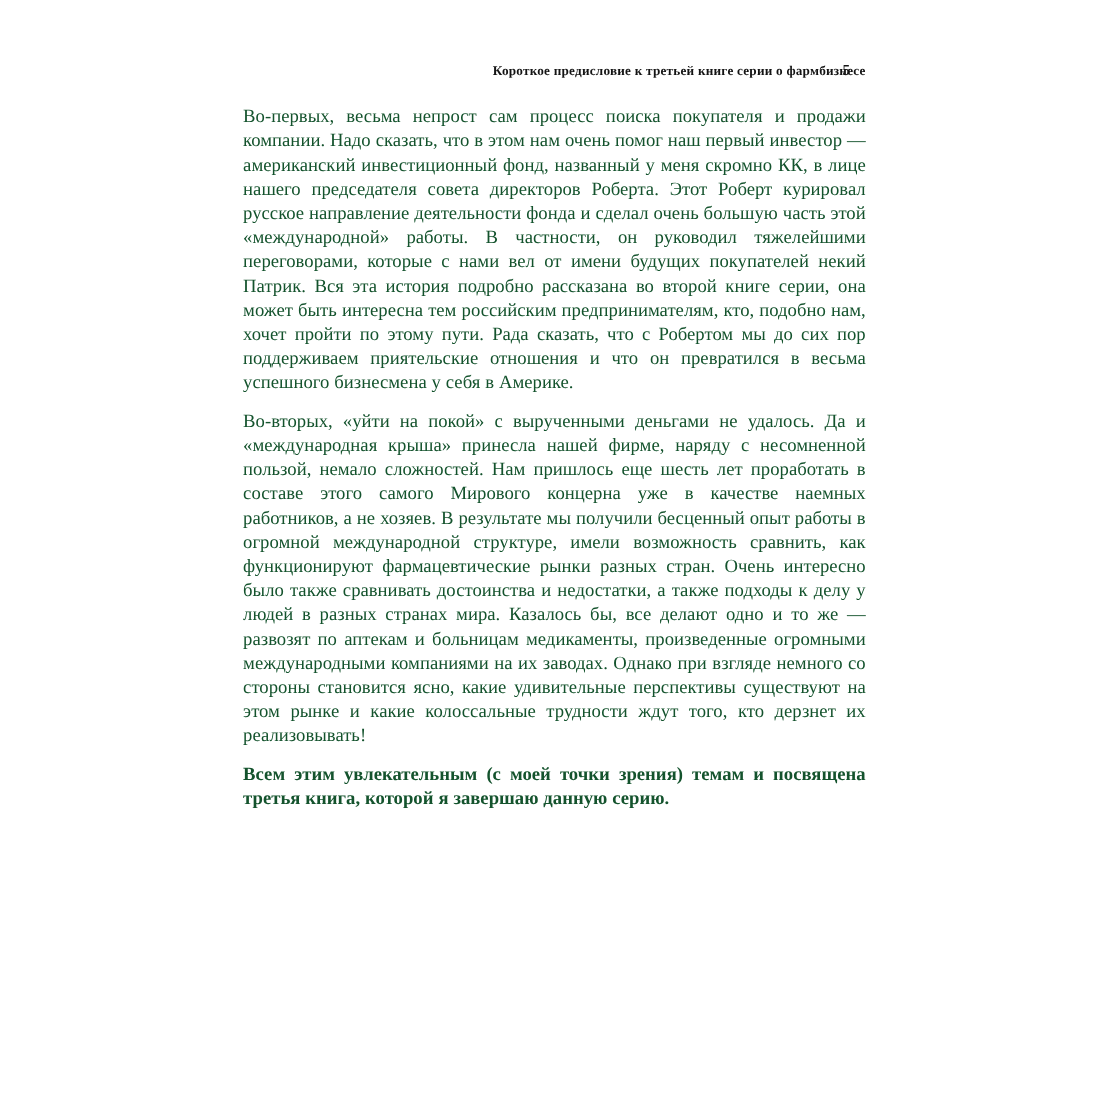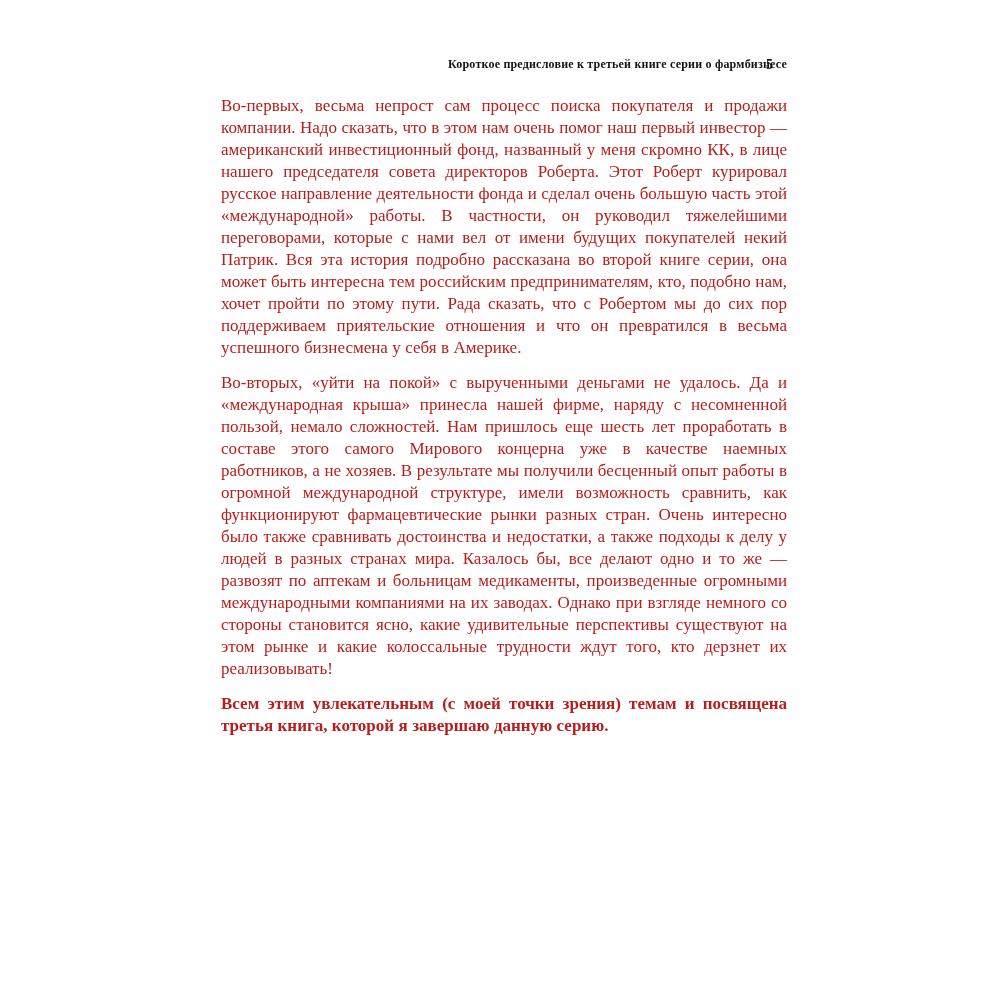--- a/index.html
+++ b/index.html
@@ -52,21 +52,21 @@
   }
   .body-text p {
     margin: 0 0 13px 0;
     font-size: 17px;
     line-height: 22px;
     text-align: justify;
     text-justify: inter-word;
     hyphens: auto;
     -webkit-hyphens: auto;
     word-spacing: 0.2px;
-    color: #b91c1c;
+    color: #14532d;
   }
   .body-text p:last-child {
     margin-bottom: 0;
     font-weight: bold;
   }
 </style>
 </head>
 <body>
 
 <div class="screen">

